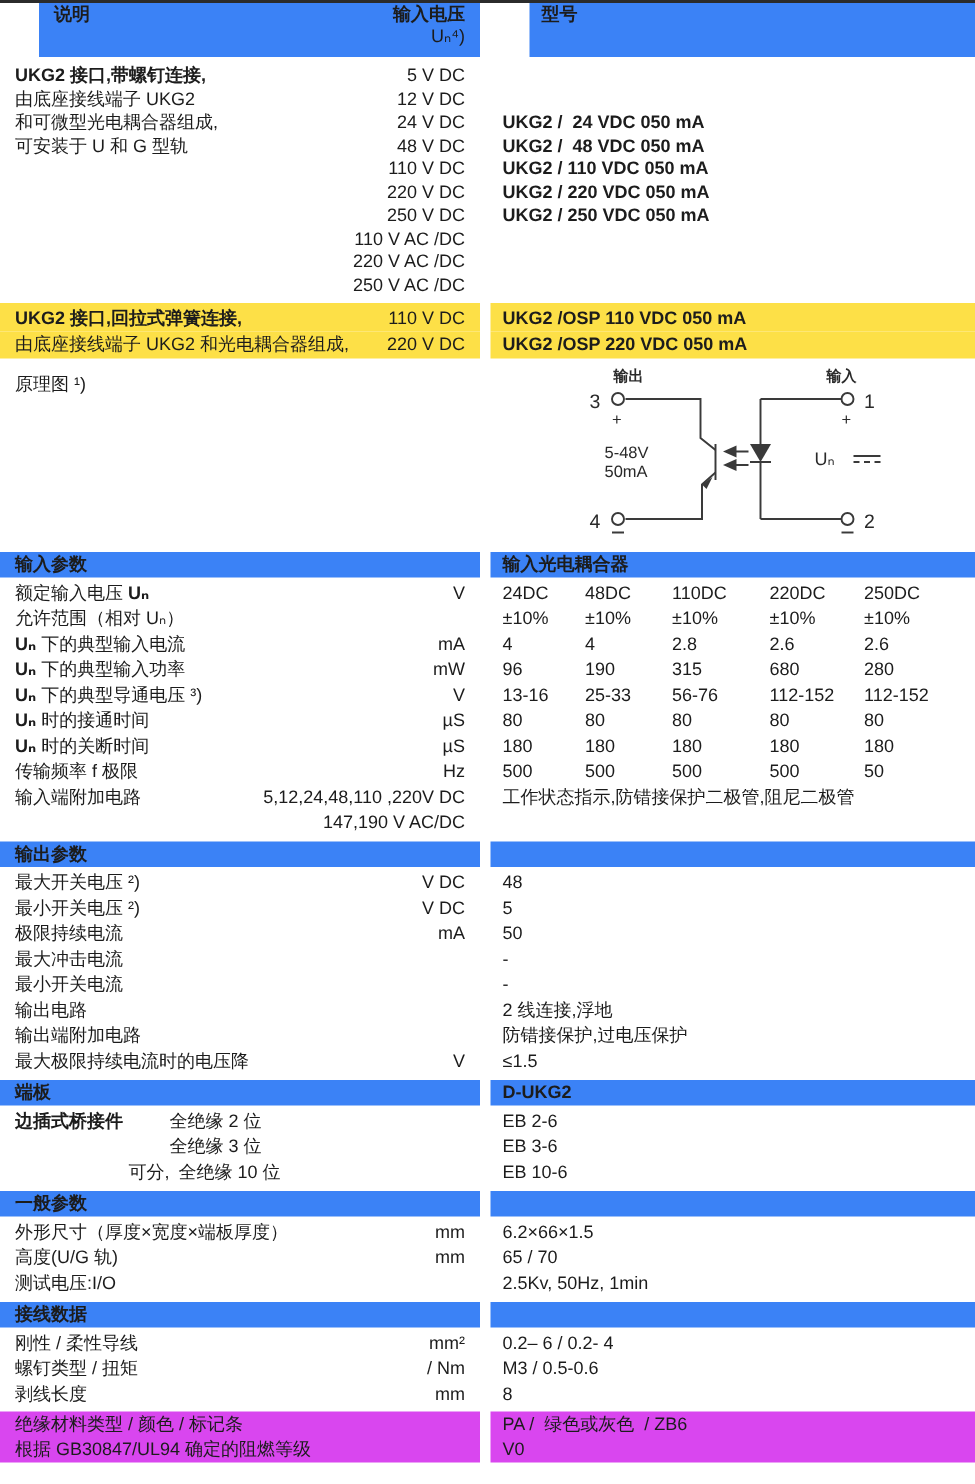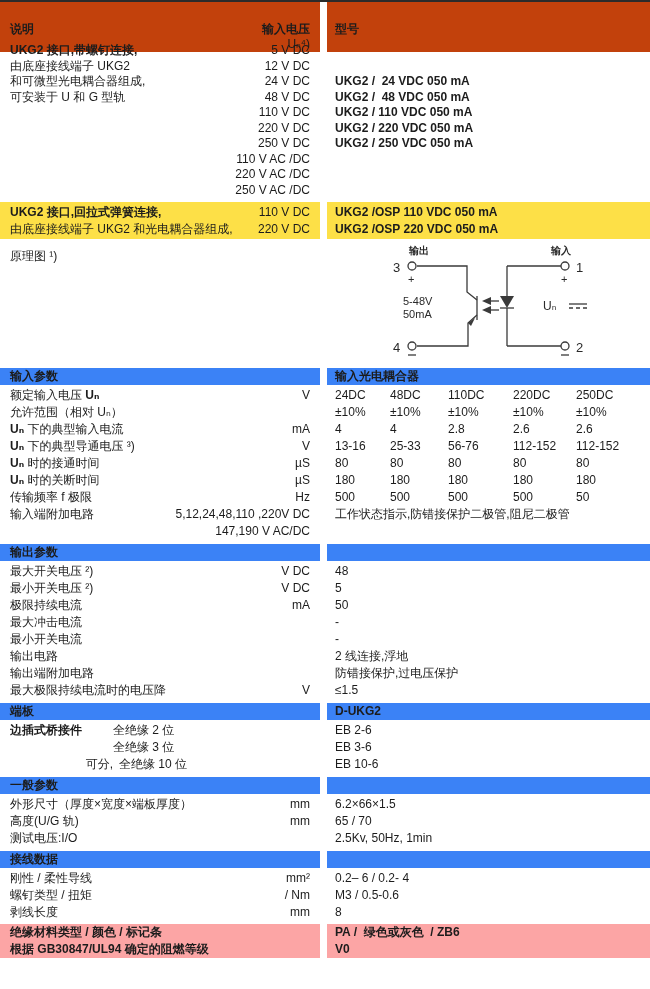--- a/index.html
+++ b/index.html
@@ -10,21 +10,21 @@
     font-family:"Liberation Sans","DejaVu Sans",sans-serif;
     font-size:12px;
   }
   .b{font-weight:bold;}
   
   .grid2{display:grid;grid-template-columns:320px 323px;column-gap:7px;}
   .lc{display:flex;box-sizing:border-box;padding-left:10px;padding-right:10px;min-width:0;}
   .rc{box-sizing:border-box;padding-left:8px;min-width:0;}
   
   .hdrband{height:36px;margin-bottom:5px;}
-  .hdrband .lc,.hdrband .rc{background:#c2410c;padding-top:20px;line-height:15px;}
+  .hdrband .lc,.hdrband .rc{background:#3b82f6;padding-top:0;line-height:15px;margin-left:26px;}
   .hdr-right{margin-left:auto;text-align:right;white-space:pre;}
   
   .trow{line-height:15.5px;}
   .trow .desc{flex:1;white-space:pre;}
   .trow .volt{text-align:right;white-space:pre;}
   .trow .model{font-weight:bold;white-space:pre;}
   .osp-wrap{margin-top:4px;}
   .osp-wrap .trow{line-height:16.5px;}
   .osp-wrap .trow .lc,.osp-wrap .trow .rc{background:#fde047;}
   .osp-wrap .trow:first-child .lc,.osp-wrap .trow:first-child .rc{padding-top:2px;}
@@ -41,21 +41,21 @@
   .band{height:17px;line-height:17px;margin-top:4px;margin-bottom:2px;}
   .band .lc,.band .rc{background:#3b82f6;}
   
   .prow{line-height:17px;}
   .prow .lbl{flex:1;white-space:pre;}
   .prow .lblw{flex:0 0 103px;}
   .prow .lblw.ra{text-align:right;padding-right:6px;}
   .prow .mid{flex:1;white-space:pre;}
   .prow .unit{text-align:right;white-space:pre;margin-left:auto;}
   .prow .val{white-space:pre;}
-  .prow.gray .lc,.prow.gray .rc{background:#fca5a5;font-weight:bold;}
+  .prow.gray .lc,.prow.gray .rc{background:#d946ef;}
   .prow.gap{margin-top:3px;}
   .vals{display:grid;grid-template-columns:55px 58px 65px 63px 1fr;}
 </style>
 </head>
 <body>
 
 <div class="page">
 
   <div class="grid2 hdrband">
     <div class="lc">
@@ -251,20 +251,35 @@
             <span class="val">4</span>
             <span class="val">4</span>
             <span class="val">2.8</span>
             <span class="val">2.6</span>
             <span class="val">2.6</span>
           </span>
         </div>
       </div>
       <div class="grid2 prow">
         <div class="lc">
+          <span class="lbl"><span class="b">Uₙ</span><span> 下的典型输入功率</span></span>
+          <span class="unit">mW</span>
+        </div>
+        <div class="rc">
+          <span class="vals">
+            <span class="val">96</span>
+            <span class="val">190</span>
+            <span class="val">315</span>
+            <span class="val">680</span>
+            <span class="val">280</span>
+          </span>
+        </div>
+      </div>
+      <div class="grid2 prow">
+        <div class="lc">
           <span class="lbl"><span class="b">Uₙ</span><span> 下的典型导通电压 ³)</span></span>
           <span class="unit">V</span>
         </div>
         <div class="rc">
           <span class="vals">
             <span class="val">13-16</span>
             <span class="val">25-33</span>
             <span class="val">56-76</span>
             <span class="val">112-152</span>
             <span class="val">112-152</span>

